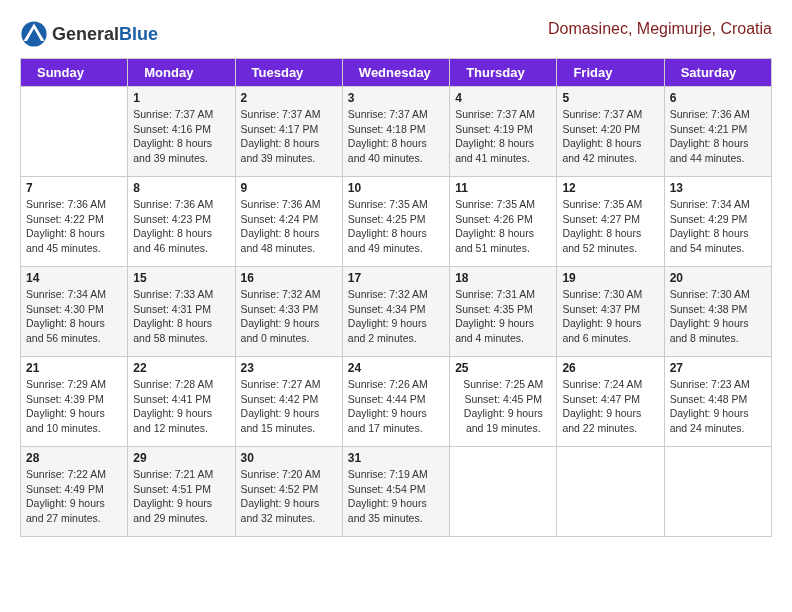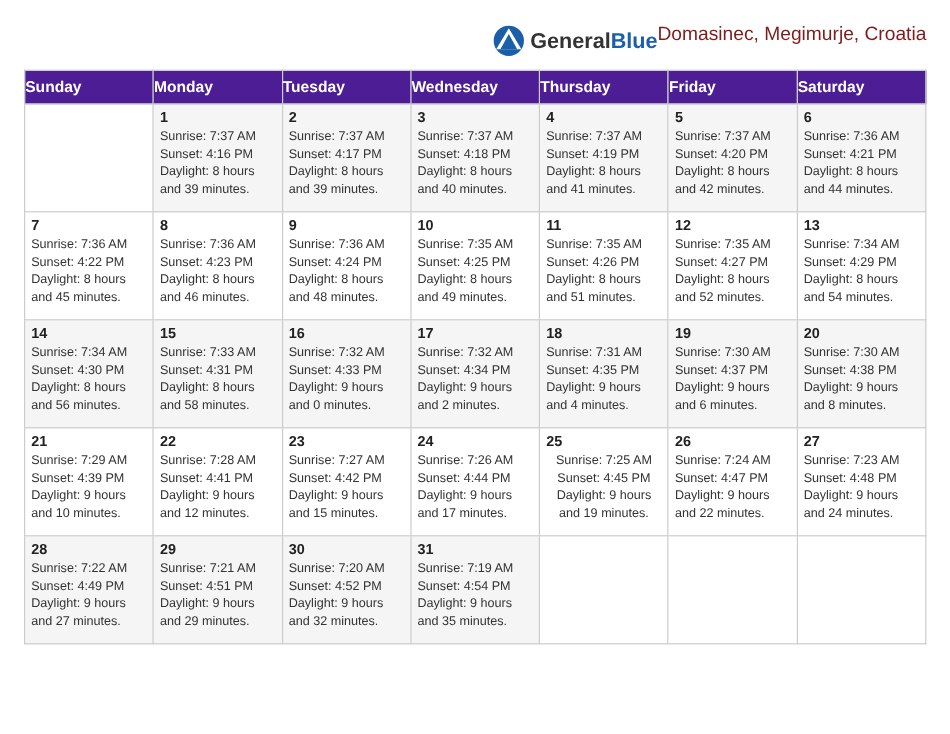--- a/index.html
+++ b/index.html
@@ -5,21 +5,21 @@
     * { box-sizing: border-box; margin: 0; padding: 0; }
     body {
       font-family: Arial, sans-serif;
       background: #fff;
       width: 792px;
       min-height: 612px;
       padding: 20px;
     }
     .header-area {
       display: flex;
-      justify-content: flex-end;
+      justify-content: space-between;
       align-items: flex-start;
       margin-bottom: 10px;
     }
     .logo {
       display: flex;
       align-items: center;
     }
     .logo-text-general {
       font-size: 18px;
       font-weight: bold;
@@ -46,23 +46,23 @@
     .location-title {
       font-size: 16px;
       color: #7f1d1d;
     }
     .calendar-table {
       width: 100%;
       border-collapse: collapse;
       font-size: 11px;
     }
     .calendar-table th {
-      background-color: #4c1d95;
+      background-color: #6d28d9;
       color: #fff;
-      padding: 6px 0;
+      padding: 6px 16px;
       text-align: left;
       font-size: 13px;
       font-weight: bold;
       border: 1px solid #ccc;
     }
     .calendar-table td {
       border: 1px solid #ccc;
       vertical-align: top;
       padding: 4px 5px;
       width: calc(100% / 7);

